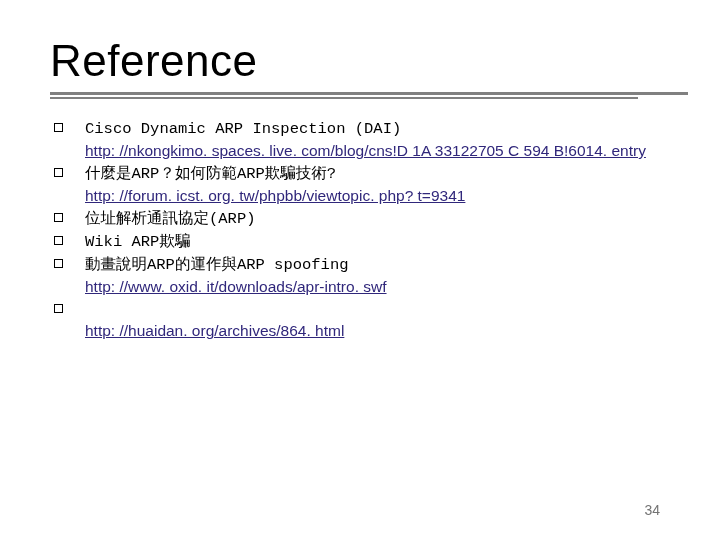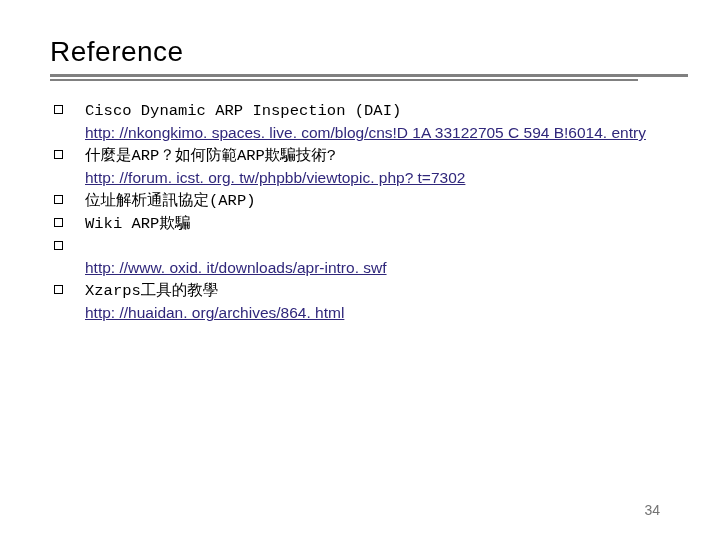--- a/index.html
+++ b/index.html
@@ -8,21 +8,21 @@
       height: 540px;
       background: #fff;
       font-family: Verdana, Geneva, sans-serif;
       position: relative;
       overflow: hidden;
     }
     .slide {
       padding: 36px 50px 0 50px;
     }
     .title {
-      font-size: 28px;
+      font-size: 44px;
       font-weight: 400;
       color: #000;
       margin-bottom: 6px;
       letter-spacing: 0.5px;
     }
     .rule {
       margin: 0 0 18px 0;
       border: none;
     }
     .rule-outer {
@@ -90,45 +90,45 @@
       <span class="bullet"></span>
       <div class="item-body">
         <span class="item-title">Cisco Dynamic ARP Inspection (DAI)</span><br>
         <a class="item-link">http: //nkongkimo. spaces. live. com/blog/cns!D 1A 33122705 C 594 B!6014. entry</a>
       </div>
     </li>
     <li class="list-item">
       <span class="bullet"></span>
       <div class="item-body">
         <span class="item-title">什麼是ARP？如何防範ARP欺騙技術?</span><br>
-        <a class="item-link">http: //forum. icst. org. tw/phpbb/viewtopic. php? t=7302</a>
+        <a class="item-link">http: //forum. icst. org. tw/phpbb/viewtopic. php? t=9341</a>
       </div>
     </li>
     <li class="list-item">
       <span class="bullet"></span>
       <div class="item-body">
         <span class="item-title">位址解析通訊協定(ARP)</span><br>
       </div>
     </li>
     <li class="list-item">
       <span class="bullet"></span>
       <div class="item-body">
         <span class="item-title">Wiki ARP欺騙</span><br>
       </div>
     </li>
     <li class="list-item">
       <span class="bullet"></span>
       <div class="item-body">
-        <br>
+        <span class="item-title">動畫說明ARP的運作與ARP spoofing</span><br>
         <a class="item-link">http: //www. oxid. it/downloads/apr-intro. swf</a>
       </div>
     </li>
     <li class="list-item">
       <span class="bullet"></span>
       <div class="item-body">
-        <span class="item-title">Xzarps工具的教學</span><br>
+        <br>
         <a class="item-link">http: //huaidan. org/archives/864. html</a>
       </div>
     </li>
   </ul>
 </div>
 
 <div class="page-num">34</div>
 
 </body></html>

